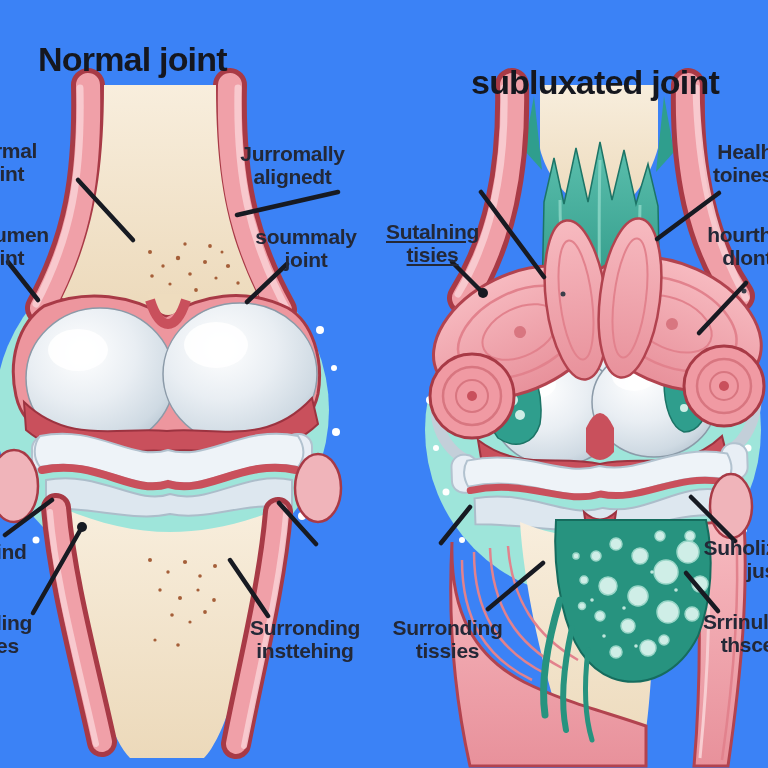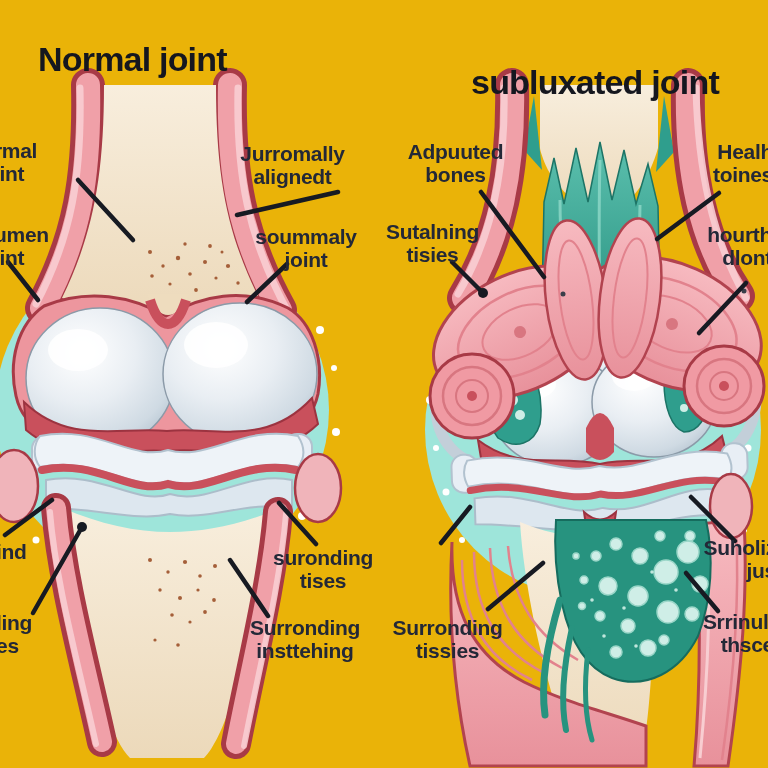--- a/index.html
+++ b/index.html
@@ -1,17 +1,17 @@
 <!DOCTYPE html>
 <html><head>
 <meta charset="utf-8">
 <style>
   html,body{margin:0;padding:0;background:#ffffff;}
   .canvas{
-    position:relative;width:768px;height:768px;background:#eab308;
+    position:relative;width:768px;height:768px;background:#3b82f6;
     overflow:hidden;font-family:"Liberation Sans",sans-serif;
   }
   .canvas svg{position:absolute;left:0;top:0;}
   .ttl{
     position:absolute;font-weight:bold;font-size:34px;color:#15171f;
     letter-spacing:-0.8px;white-space:pre-line;
   }
   .ttl-left{left:38px;top:40px;}
   .ttl-right{left:430px;top:40px;width:330px;text-align:center;margin-top:23px;}
   .lbl{
@@ -24,21 +24,21 @@
   .l1{left:-6px;top:140px;}
   .l2{left:-6px;top:224px;}
   .l3{left:225px;top:143px;width:135px;}
   .l4{left:240px;top:226px;width:132px;}
   .l5{left:-4px;top:541px;}
   .l6{left:-4px;top:612px;}
   .l7{left:255px;top:547px;width:136px;}
   .l8{left:235px;top:617px;width:140px;}
   
   .r1{left:393px;top:141px;width:125px;}
-  .r2{left:370px;top:221px;width:125px;}
+  .r2{left:370px;top:221px;width:125px;text-decoration:underline;}
   .r3{right:-5px;top:141px;}
   .r4{right:-4px;top:224px;}
   .r5{left:365px;top:544px;width:130px;}
   .r6{left:380px;top:617px;width:135px;}
   .r7{right:-8px;top:537px;}
   .r8{right:-6px;top:611px;}
 </style>
 </head>
 <body>
 
@@ -336,27 +336,23 @@
 iint</div>
   <div class="lbl l2">umen
 iint</div>
   <div class="lbl l4 ta-c">soummaly
 joint</div>
   <div class="lbl l3 ta-c">Jurromally
 alignedt</div>
   <div class="lbl l5">ind</div>
   <div class="lbl l6">ling
 es</div>
-  <div class="lbl l7 ta-c">suronding
-tises</div>
   <div class="lbl l8 ta-c">Surronding
 insttehing</div>
 
-  <div class="lbl r1 ta-c">Adpuuted
-bones</div>
   <div class="lbl r2 ta-c">Sutalning
 tisies</div>
   <div class="lbl r3 ta-r">Healh
 toines</div>
   <div class="lbl r4 ta-r">hourth
 dlont</div>
   <div class="lbl r6 ta-c">Surronding
 tissies</div>
   <div class="lbl r7 ta-r">Suholiz
 jus</div>

